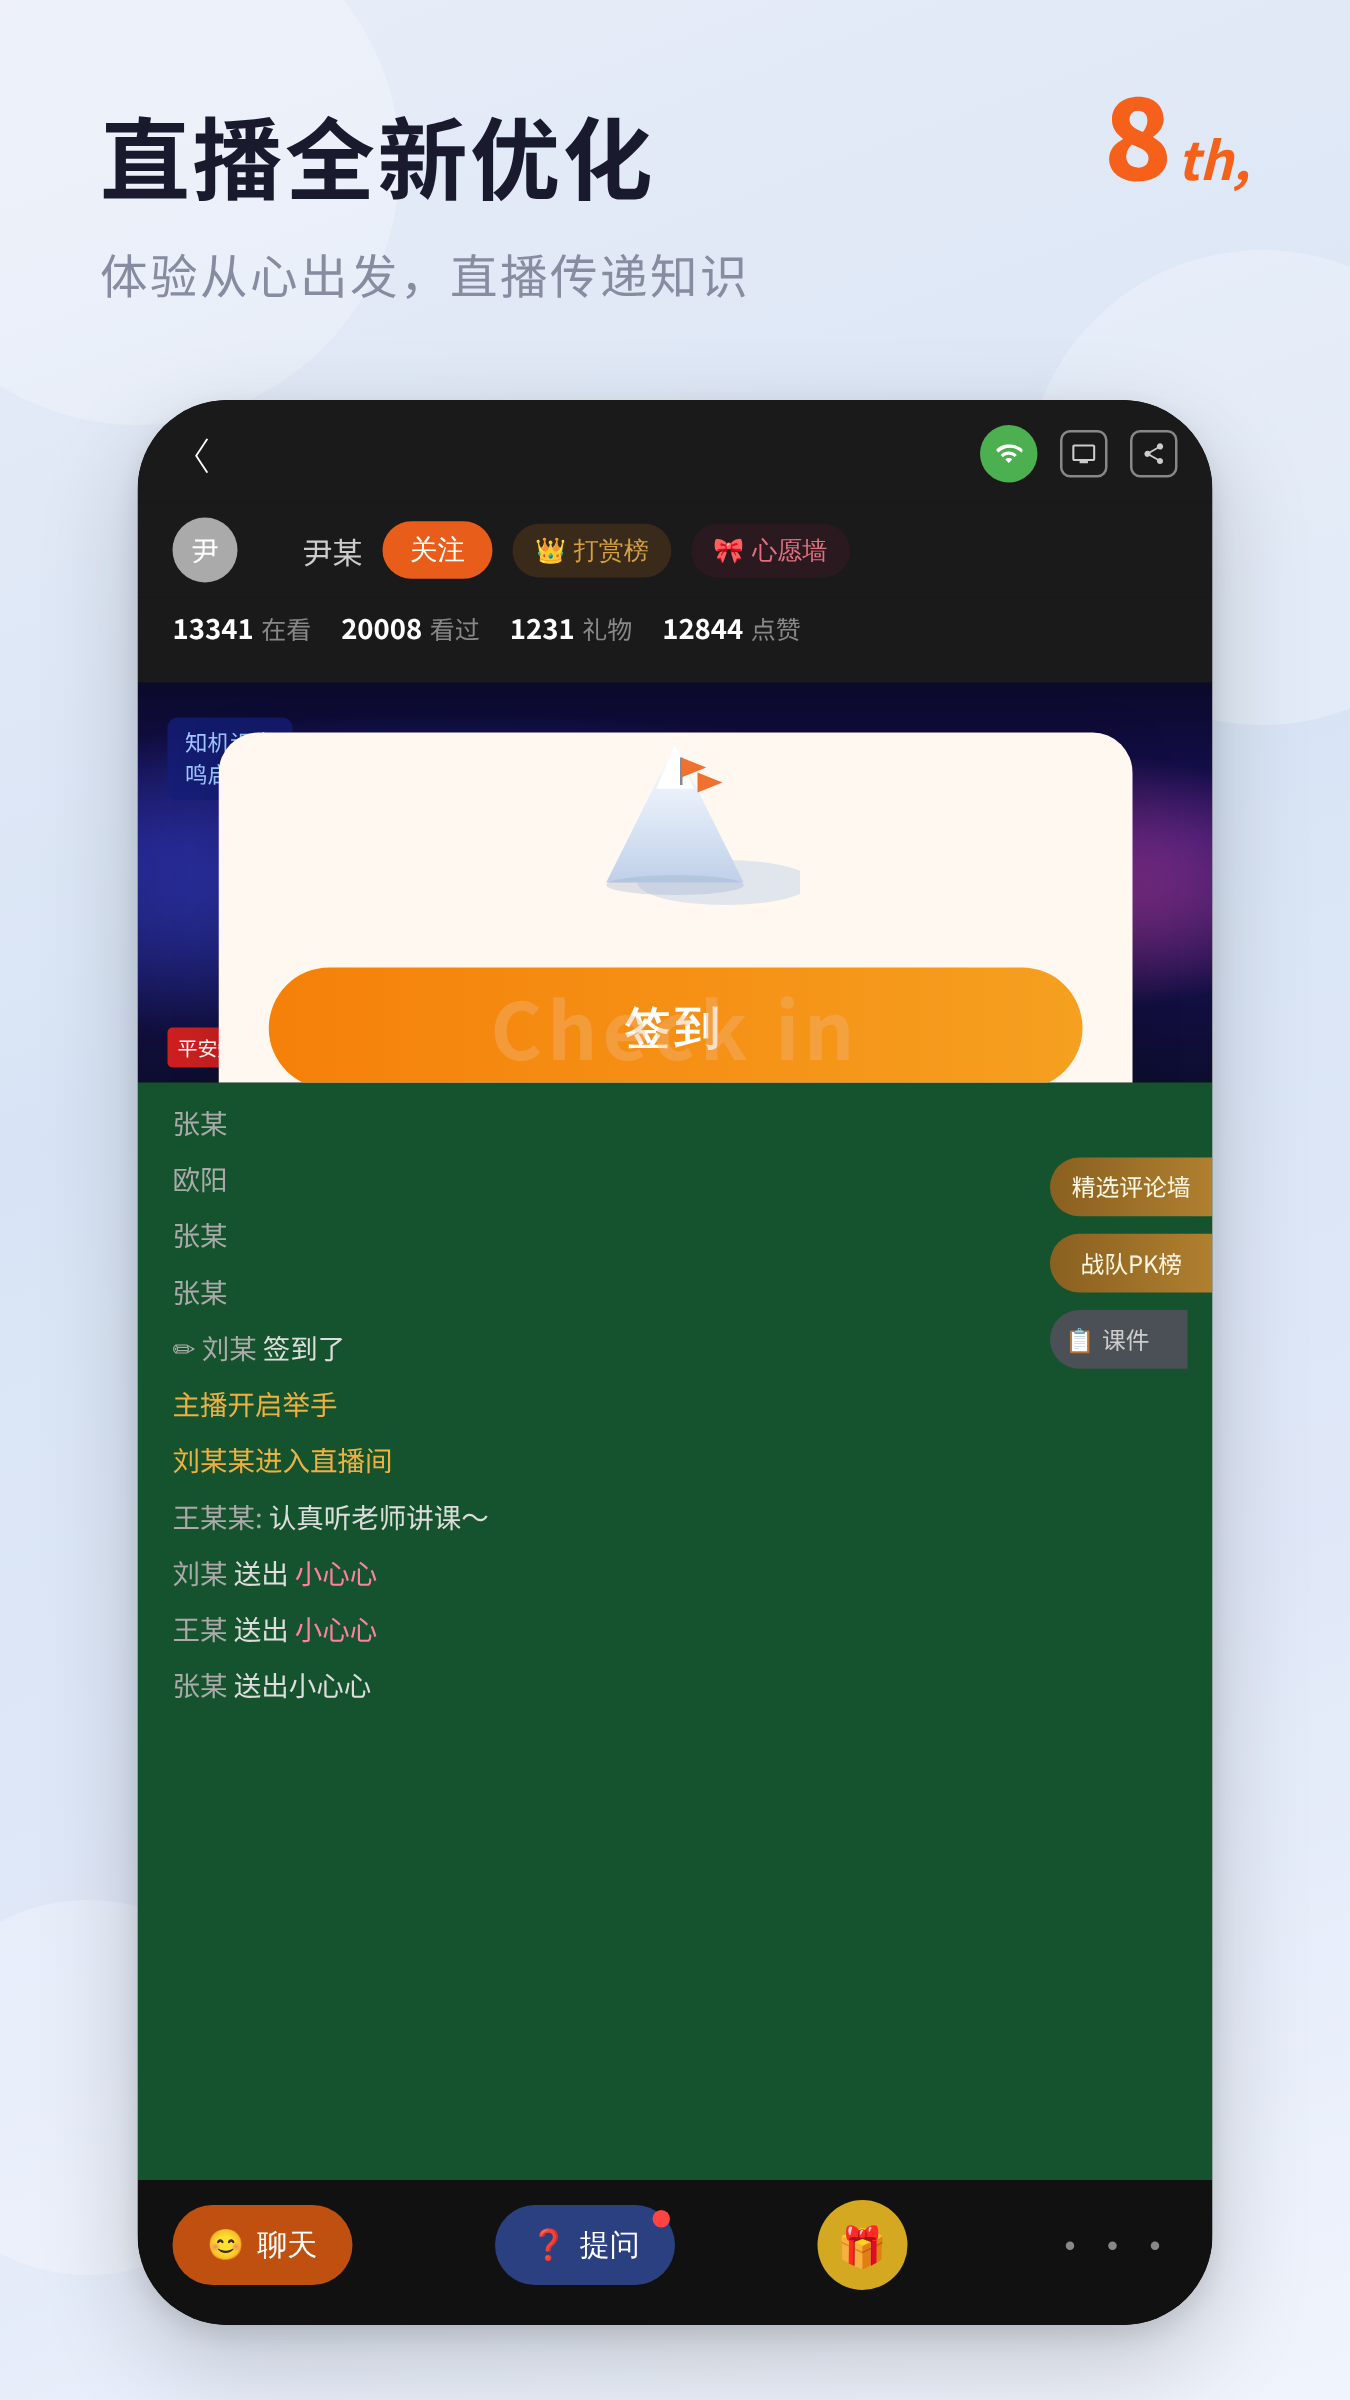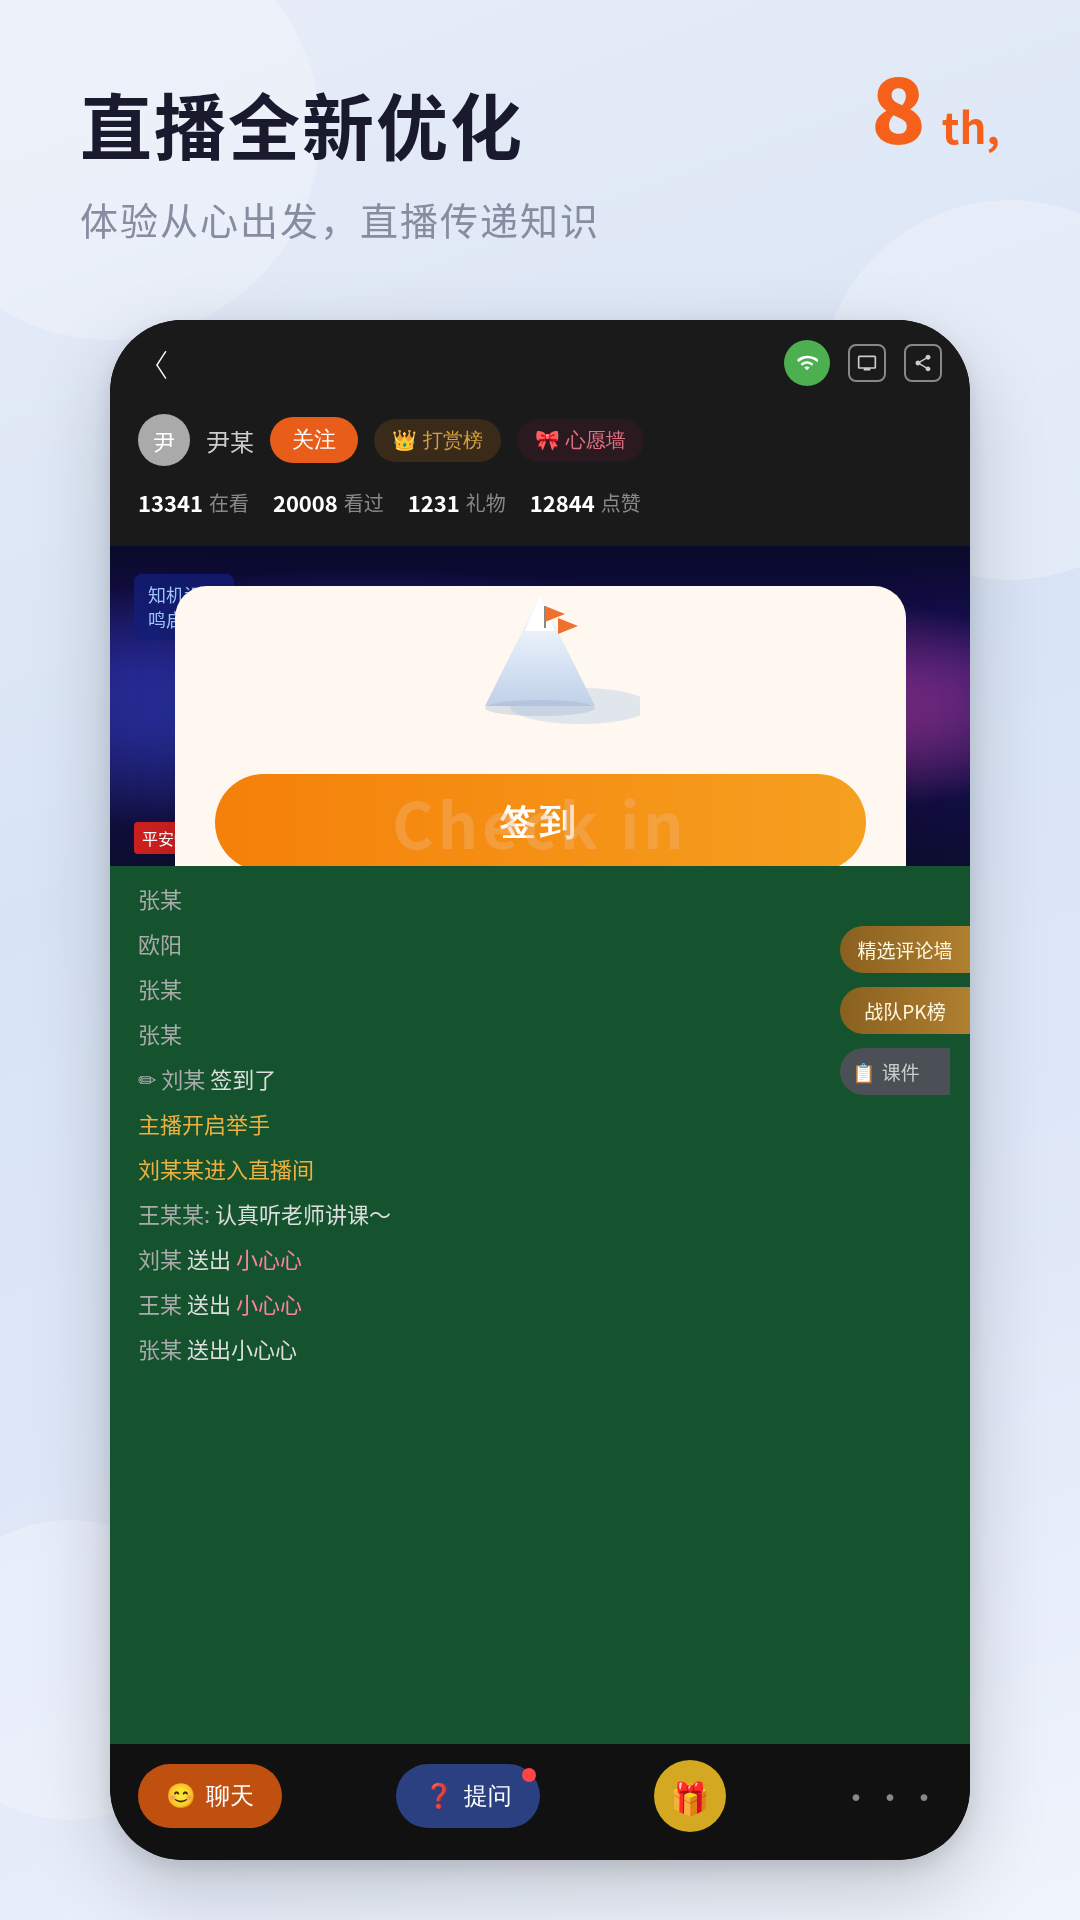--- a/index.html
+++ b/index.html
@@ -61,21 +61,22 @@
     .badge-8 {
       font-size: 90px;
       font-weight: 900;
       color: #f5611a;
       line-height: 1;
     }
     .badge-th {
       font-size: 42px;
       font-weight: 700;
       color: #f5611a;
-      margin-left: 16px;
+      margin-left: 4px;
+      font-style: italic;
     }
 
     
     .phone-wrapper {
       position: absolute;
       top: 320px;
       left: 110px;
       right: 110px;
       bottom: 60px;
     }
@@ -164,20 +165,21 @@
       border-radius: 50%;
       background: #aaa;
       overflow: hidden;
       flex-shrink: 0;
       display: flex; align-items: center; justify-content: center;
       font-size: 22px; color: #fff;
     }
     .username {
       font-size: 24px;
       color: #cccccc;
+      margin-left: 36px;
     }
     .btn-follow {
       background: #e85d1a;
       color: white;
       border: none;
       border-radius: 24px;
       padding: 8px 22px;
       font-size: 22px;
       cursor: pointer;
     }

